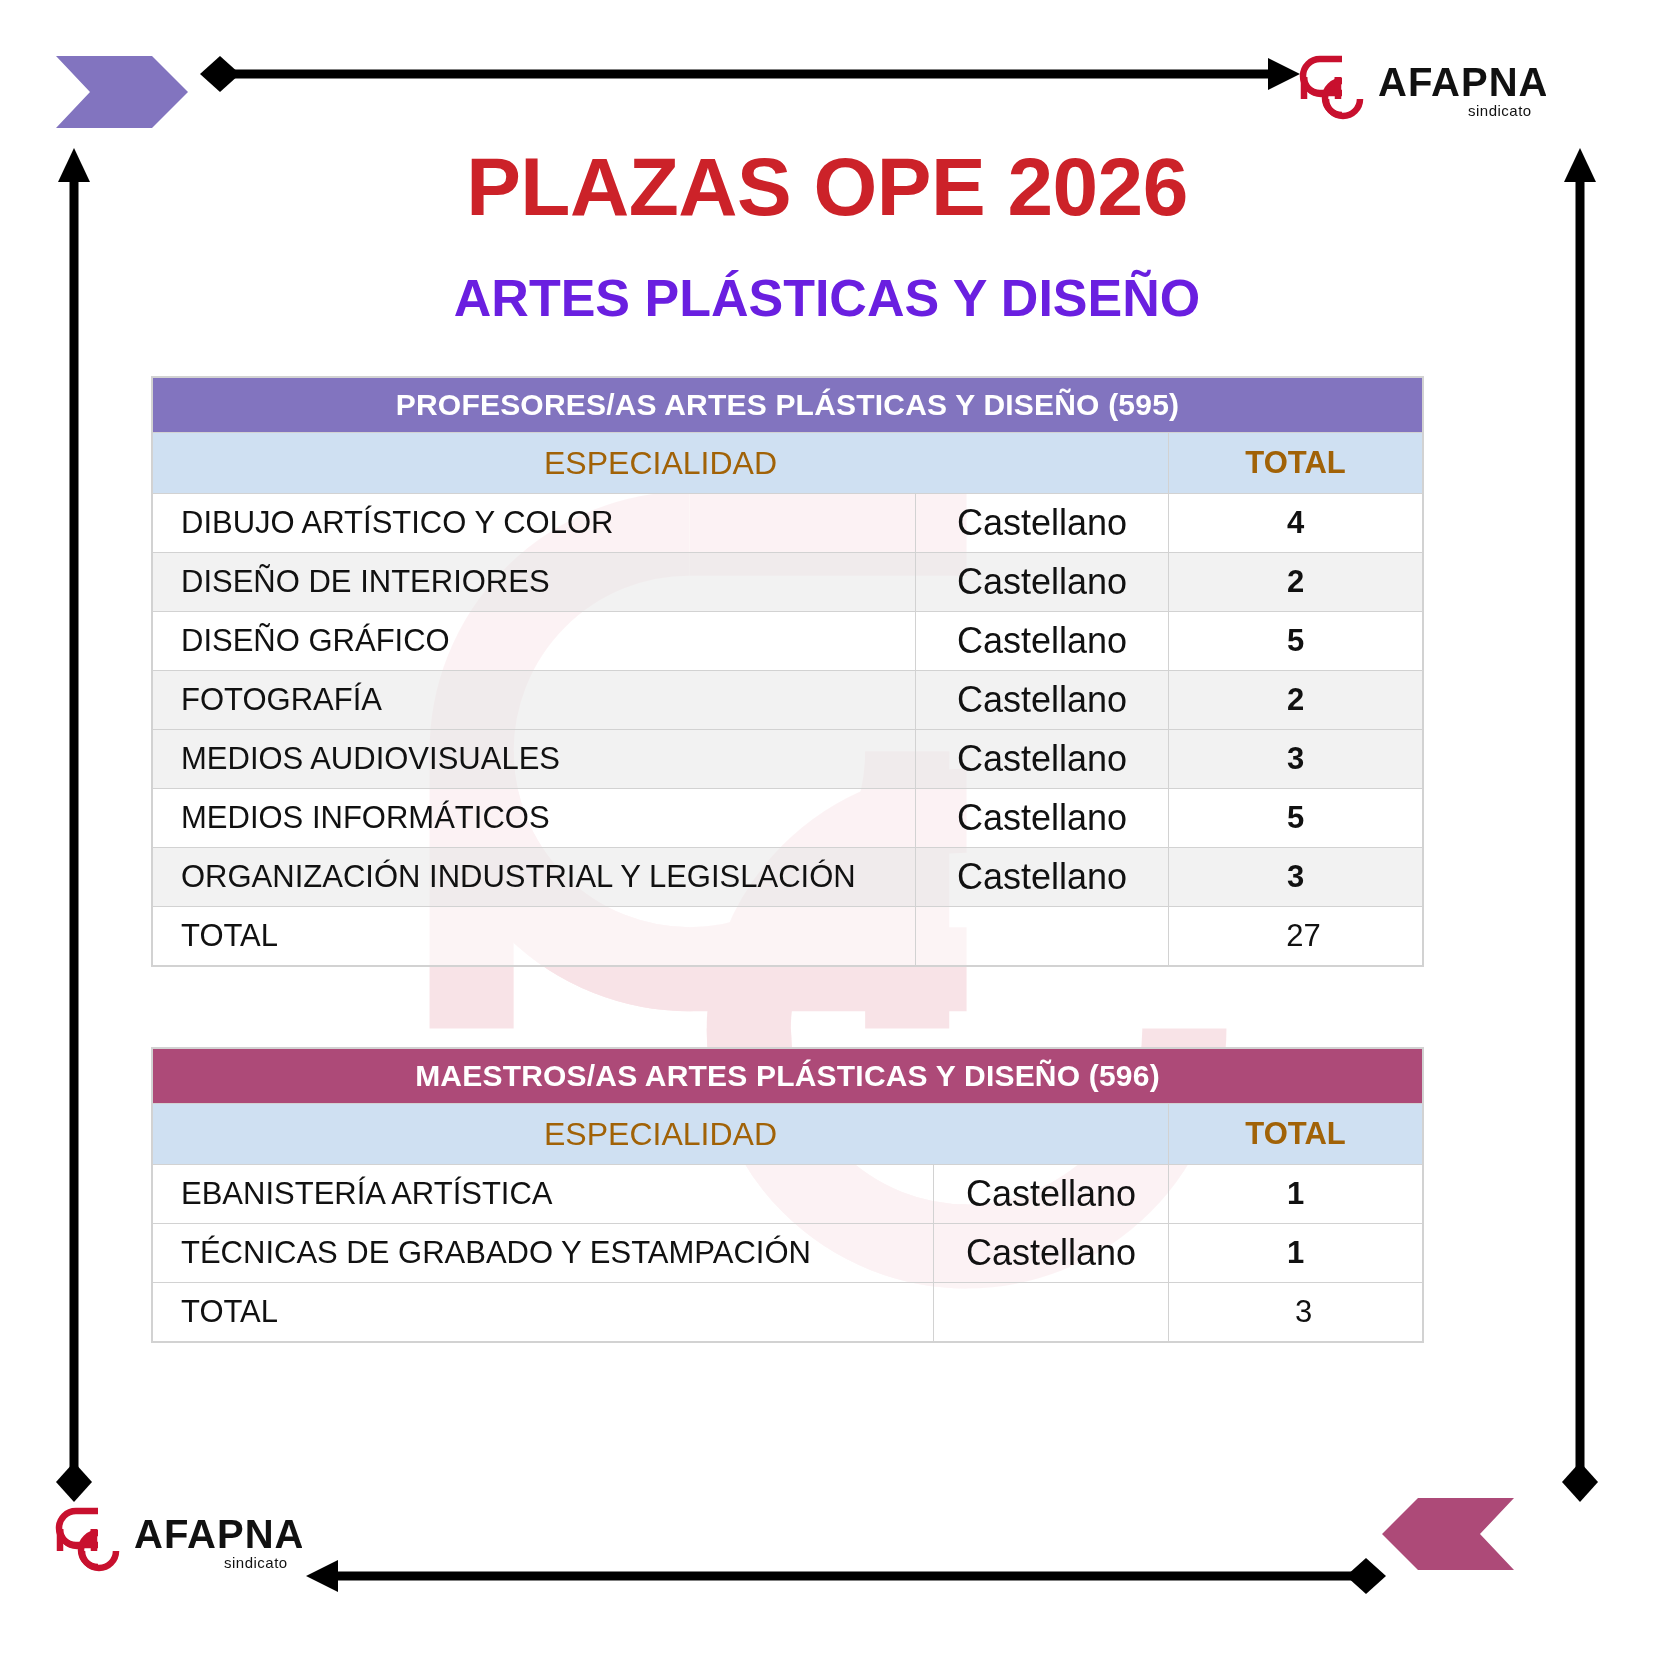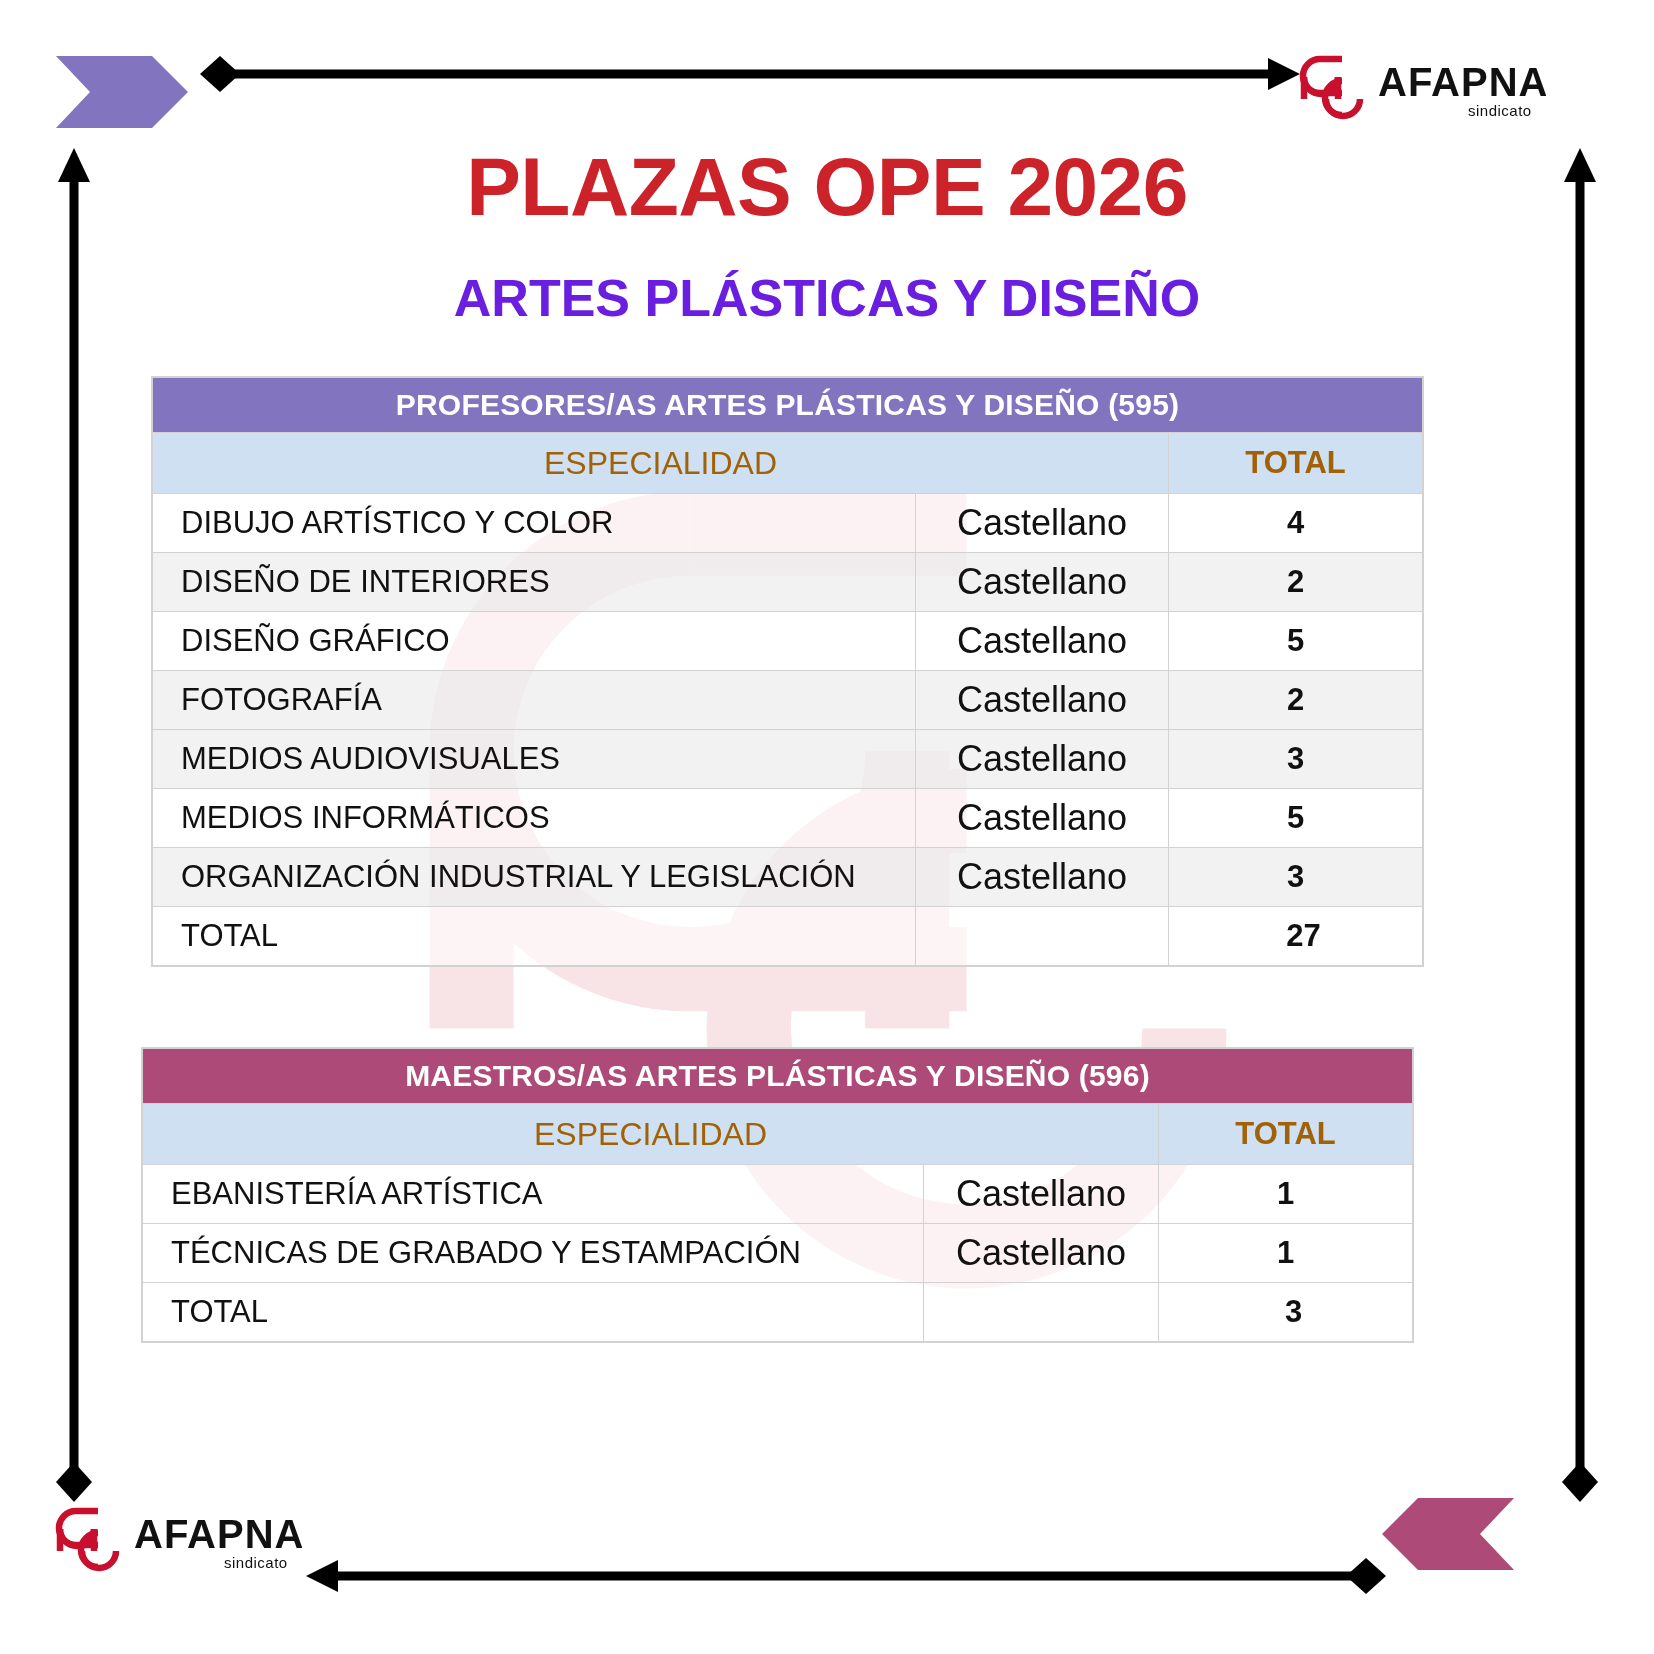--- a/index.html
+++ b/index.html
@@ -95,21 +95,21 @@
     z-index: 4;
   }
 
   
   .tbl-wrap {
     position: absolute;
     z-index: 3;
     background: transparent;
   }
   #table-profesores { left: 152px; top: 377px;  width: 1136px; }
-  #table-maestros   { left: 142px; top: 1048px; width: 1270px; }
+  #table-maestros   { left: 152px; top: 1048px; width: 1270px; }
 
   table.grid {
     width: 100%;
     border-collapse: collapse;
     table-layout: fixed;
     background: transparent;
     box-shadow: 0 0 0 1px #d2d2d2;
   }
   table.grid td, table.grid th {
     border: 1px solid #d2d2d2;
@@ -156,21 +156,21 @@
   tr.row td.c-total {
     text-align: center;
     font-weight: bold;
     background: rgba(255,255,255,0.55);
   }
   tr.row.alt td { background: rgba(238,238,238,0.75); }
 
   tr.row.total-row td.c-esp,
   tr.row.total-row td.c-lang,
   tr.row.total-row td.c-total { background: rgba(255,255,255,0.60); }
-  tr.row.total-row td.c-total { font-weight: bold; padding-left: 16px; }
+  tr.row.total-row td.c-total { font-weight: normal; padding-left: 16px; }
 </style>
 </head>
 <body>
 
 <svg class="frame-svg" viewBox="0 0 1654 1654">
 
   <line x1="226" y1="74" x2="1280" y2="74" stroke="#000" stroke-width="9"></line>
   <polygon points="220,56 240,74 220,92 200,74" fill="#000"></polygon>
   <polygon points="1300,74 1268,58 1268,90" fill="#000"></polygon>
 

